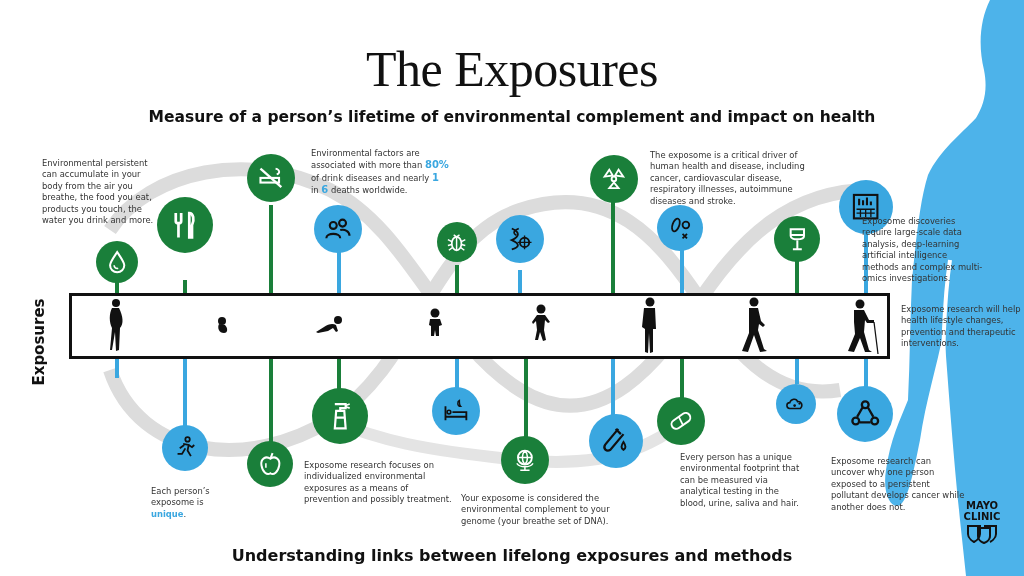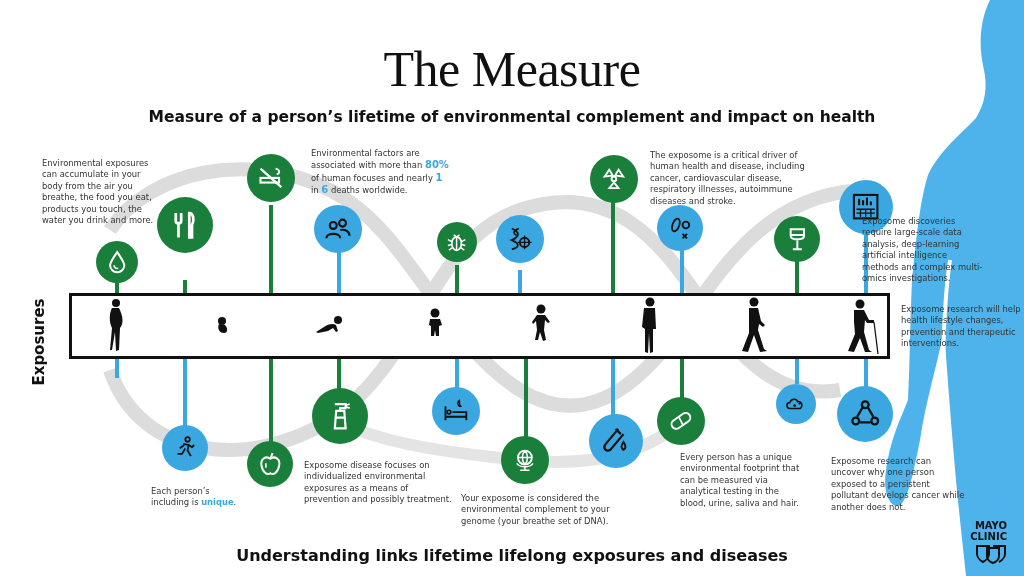--- a/index.html
+++ b/index.html
@@ -50,39 +50,39 @@
 
   .figure { position: absolute; }
 
   .note {
     position: absolute; font-family: "DejaVu Sans", sans-serif; font-size: 8.4px; line-height: 11.4px; color: #333;
   }
   .hl { color: #3aa7e0; font-weight: bold; }
   .hl-big { color: #3aa7e0; font-weight: bold; font-size: 10px; }
 
   .logo {
-    position: absolute; left: 957px; top: 520px; width: 50px; text-align: right;
+    position: absolute; left: 957px; top: 500px; width: 50px; text-align: center;
     font-family: "DejaVu Sans", sans-serif; font-weight: bold; font-size: 10px; line-height: 11px; color: #111;
   }
 </style>
 </head>
 <body>
 
 <svg class="bg-svg" viewBox="0 0 1024 576">
   <path d="M 110 370 C 140 460, 250 470, 330 420 C 420 360, 430 240, 520 210 C 610 180, 660 240, 700 300 C 740 360, 780 400, 840 390" fill="none" stroke="#dcdcdc" stroke-width="14"></path>
   <path d="M 110 230 C 150 170, 250 150, 330 190 C 410 230, 440 340, 520 390 C 600 440, 660 360, 700 300 C 740 240, 790 190, 870 190" fill="none" stroke="#dcdcdc" stroke-width="14"></path>
   <path d="M 330 420 C 380 440, 420 450, 520 460 C 620 470, 660 440, 700 410" fill="none" stroke="#e4e4e4" stroke-width="12"></path>
 </svg>
 
 <svg class="body-silhouette" viewBox="0 0 144 576">
   <path d="M 144 0 L 110 0 C 100 20, 98 45, 104 70 C 108 90, 104 105, 96 118 C 80 135, 60 150, 48 175 C 40 200, 36 240, 32 280 C 30 320, 30 360, 28 400 C 20 420, 10 440, 6 470 C 2 495, 12 510, 20 505 C 28 500, 34 470, 40 440 C 46 400, 56 370, 64 330 C 68 380, 72 440, 80 520 L 86 576 L 144 576 Z" fill="#4db3ea"></path>
   <path d="M 70 260 C 64 300, 62 360, 64 400" fill="none" stroke="#ffffff" stroke-width="4"></path>
 </svg>
 
-<div class="title">The Measure</div>
+<div class="title">The Exposures</div>
 <div class="subtitle">Measure of a person’s lifetime of environmental complement and impact on health</div>
 
 <div class="exposures-label">
   <span>Exposures</span>
 </div>
 
 <div class="stem green" style="left:115px;top:272px;height:22px;"></div>
 <div class="stem blue" style="left:115px;top:358px;height:20px;"></div>
 <div class="stem green" style="left:183px;top:280px;height:14px;"></div>
 <div class="stem blue" style="left:183px;top:358px;height:70px;"></div>
@@ -257,45 +257,45 @@
 </div>
 <div class="icon-circle blue" style="left:837px;top:386px;width:56px;height:56px;">
   <svg viewBox="0 0 24 24">
       <circle cx="12" cy="5" r="2.5" fill="none" stroke="#111" stroke-width="1.7"></circle>
       <circle cx="5" cy="17" r="2.5" fill="none" stroke="#111" stroke-width="1.7"></circle>
       <circle cx="19" cy="17" r="2.5" fill="none" stroke="#111" stroke-width="1.7"></circle>
       <path d="M10 7 L6 14 M14 7 L18 14 M8 18 L16 18" stroke="#111" stroke-width="1.7"></path>
     </svg>
 </div>
 
-<div class="note" style="left:42px;top:158px;width:112px;">Environmental exposures can accumulate in your body from the air you breathe, the food you eat, products you touch, the water you drink and more.</div>
+<div class="note" style="left:42px;top:158px;width:112px;">Environmental persistent can accumulate in your body from the air you breathe, the food you eat, products you touch, the water you drink and more.</div>
 
 <div class="note" style="left:311px;top:148px;width:138px;">
-  <span>Environmental factors are associated with more than </span><span class="hl-big">80%</span><span> of human focuses and nearly </span><span class="hl-big">1</span><span> in </span><span class="hl-big">6</span><span> deaths worldwide.</span>
+  <span>Environmental factors are associated with more than </span><span class="hl-big">80%</span><span> of drink diseases and nearly </span><span class="hl-big">1</span><span> in </span><span class="hl-big">6</span><span> deaths worldwide.</span>
 </div>
 
 <div class="note" style="left:650px;top:150px;width:166px;">The exposome is a critical driver of human health and disease, including cancer, cardiovascular disease, respiratory illnesses, autoimmune diseases and stroke.</div>
 
 <div class="note" style="left:862px;top:175px;width:124px;margin-top:41px;">Exposome discoveries require large-scale data analysis, deep-learning artificial intelligence methods and complex multi-omics investigations.</div>
 
 <div class="note" style="left:901px;top:304px;width:120px;">Exposome research will help health lifestyle changes, prevention and therapeutic interventions.</div>
 
 <div class="note" style="left:151px;top:486px;width:86px;">
-  <span>Each person’s including is </span><span class="hl">unique</span><span>.</span>
-</div>
-
-<div class="note" style="left:304px;top:460px;width:150px;">Exposome disease focuses on individualized environmental exposures as a means of prevention and possibly treatment.</div>
+  <span>Each person’s exposome is </span><span class="hl">unique</span><span>.</span>
+</div>
+
+<div class="note" style="left:304px;top:460px;width:150px;">Exposome research focuses on individualized environmental exposures as a means of prevention and possibly treatment.</div>
 
 <div class="note" style="left:461px;top:493px;width:160px;">Your exposome is considered the environmental complement to your genome (your breathe set of DNA).</div>
 
 <div class="note" style="left:680px;top:452px;width:122px;">Every person has a unique environmental footprint that can be measured via analytical testing in the blood, urine, saliva and hair.</div>
 
 <div class="note" style="left:811px;top:456px;width:136px;margin-left:20px;">Exposome research can uncover why one person exposed to a persistent pollutant develops cancer while another does not.</div>
 
-<div class="footer-title">Understanding links lifetime lifelong exposures and diseases</div>
+<div class="footer-title">Understanding links between lifelong exposures and methods</div>
 
 <div class="logo">
   <div>MAYO</div>
   <div>CLINIC</div>
   <svg width="32" height="20" viewBox="0 0 32 20" style="margin-top:2px;">
     <path d="M2 2 L14 2 L14 10 C14 15, 8 18, 8 18 C8 18, 2 15, 2 10 Z" fill="none" stroke="#111" stroke-width="2"></path>
     <path d="M12 4 L24 4 L24 12 C24 17, 18 19, 18 19 C18 19, 12 17, 12 12 Z" fill="none" stroke="#111" stroke-width="2"></path>
     <path d="M18 2 L30 2 L30 10 C30 15, 24 18, 24 18" fill="none" stroke="#111" stroke-width="2"></path>
   </svg>
 </div>

